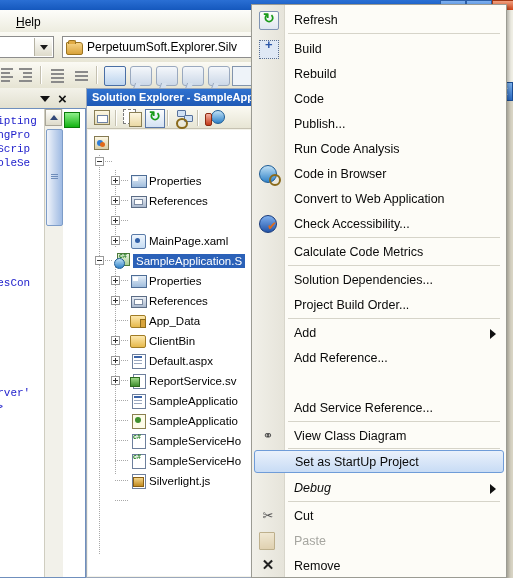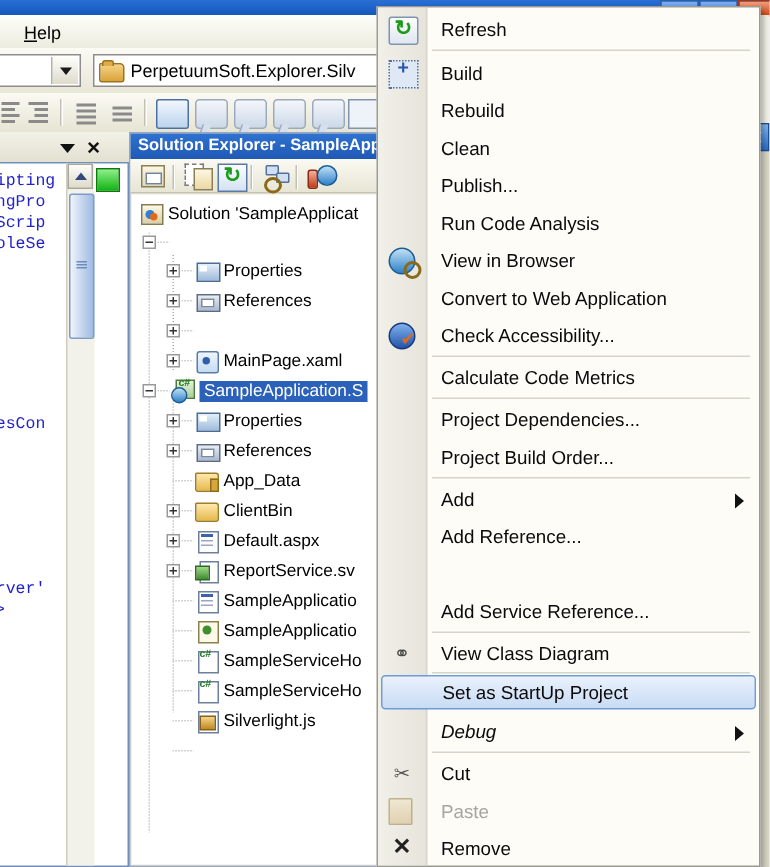--- a/index.html
+++ b/index.html
@@ -337,21 +337,20 @@
       <div class="dotline-v" style="left:11px;top:25px;height:400px;"></div>
       <div class="dotline-v" style="left:27px;top:40px;height:78px;"></div>
       <div class="dotline-v" style="left:27px;top:135px;height:210px;"></div>
 
       <div class="tnode" style="left:5px;top:3px;">
         <div class="ic">
           <div style="position:absolute;left:1px;top:1px;width:13px;height:12px;background:linear-gradient(#fdf8e4,#d9cfa8);border:1px solid #857a52;"></div>
           <div style="position:absolute;left:4px;top:5px;width:6px;height:6px;background:#2f7ed8;border-radius:50%;"></div>
           <div style="position:absolute;left:7px;top:7px;width:5px;height:5px;background:#e06a1a;border-radius:50%;"></div>
         </div>
-        <span class="lbl">Solution 'SampleApplicat</span>
       </div>
 
       <div class="expander" style="left:7px;top:27px;"></div>
       <div class="dotline-h" style="left:17px;top:31px;width:8px;"></div>
 
       <div class="expander plus" style="left:23px;top:46px;"></div>
       <div class="dotline-h" style="left:33px;top:50px;width:8px;"></div>
       <div class="tnode" style="left:42px;top:41px;">
         <div class="ic">
           <div style="position:absolute;left:1px;top:2px;width:14px;height:11px;background:linear-gradient(#e4eef8,#9fbcdc);border:1px solid #4e6d96;"></div>
@@ -522,53 +521,53 @@
     <div class="ctx-item" style="top:31px;">
       <div class="ctx-ico ico-build" style="top:4px;"></div>
       <span class="ctx-label">Build</span>
     </div>
 
     <div class="ctx-item" style="top:56px;">
       <span class="ctx-label">Rebuild</span>
     </div>
 
     <div class="ctx-item" style="top:81px;">
-      <span class="ctx-label">Clean</span>
+      <span class="ctx-label">Code</span>
     </div>
 
     <div class="ctx-item" style="top:106px;">
       <span class="ctx-label">Publish...</span>
     </div>
 
     <div class="ctx-item" style="top:131px;">
       <span class="ctx-label">Run Code Analysis</span>
     </div>
 
     <div class="ctx-item" style="top:156px;">
       <div class="ctx-ico ico-globe" style="top:4px;width:16px;height:16px;"></div>
-      <span class="ctx-label">View in Browser</span>
+      <span class="ctx-label">Code in Browser</span>
     </div>
 
     <div class="ctx-item" style="top:181px;">
       <span class="ctx-label">Convert to Web Application</span>
     </div>
 
     <div class="ctx-item" style="top:206px;">
       <div class="ctx-ico ico-access" style="top:4px;width:16px;height:16px;"></div>
       <span class="ctx-label">Check Accessibility...</span>
     </div>
     <div class="ctx-sep" style="top:232px;"></div>
 
     <div class="ctx-item" style="top:234px;">
       <span class="ctx-label">Calculate Code Metrics</span>
     </div>
     <div class="ctx-sep" style="top:260px;"></div>
 
     <div class="ctx-item" style="top:262px;">
-      <span class="ctx-label">Project Dependencies...</span>
+      <span class="ctx-label">Solution Dependencies...</span>
     </div>
 
     <div class="ctx-item" style="top:287px;">
       <span class="ctx-label">Project Build Order...</span>
     </div>
     <div class="ctx-sep" style="top:313px;"></div>
 
     <div class="ctx-item" style="top:315px;">
       <span class="ctx-label">Add</span>
       <div class="ctx-arrow"></div>

